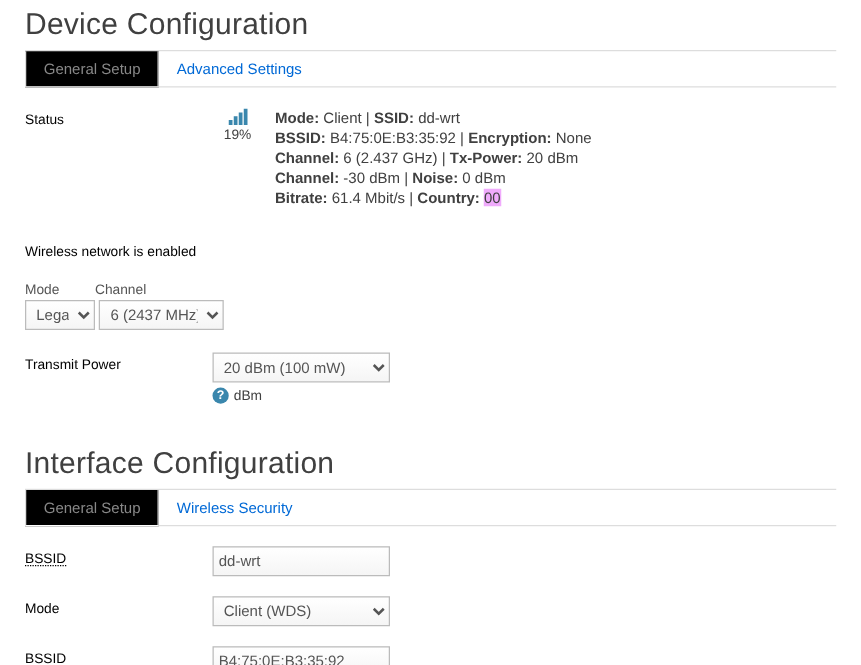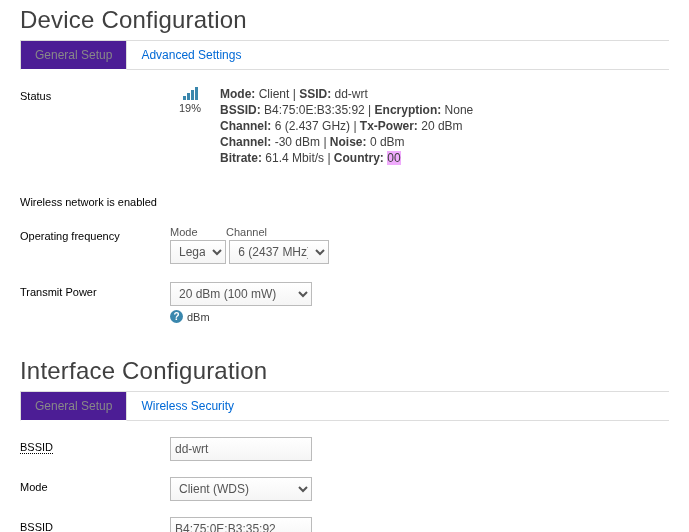--- a/index.html
+++ b/index.html
@@ -33,21 +33,21 @@
     align-items: center;
     font-size: 12px;
     cursor: pointer;
   }
   .tab.active {
     border: 1px solid #ddd;
     border-bottom: 1px solid #fff;
     border-top: none;
     margin-bottom: -1px;
     color: #888;
-    background: #4c1d95;
+    background: #000000;
   }
   .tab.inactive { color: #0069d6; }
 
   .form-area { padding: 12px 0 0 0; }
   .row {
     display: flex;
     align-items: flex-start;
     padding: 4px 0;
   }
   .row .label {
@@ -158,21 +158,20 @@
           </div>
         </div>
       </div>
     </div>
 
     <div class="row" style="margin-top:18px">
       <div class="label" style="width:150px">Wireless network is enabled</div>
     </div>
 
     <div class="row" style="margin-top:10px">
-      <div class="label">Operating frequency</div>
       <div class="value">
         <div class="stack-labels">
           <span>Mode</span>
           <span>Channel</span>
         </div>
         <select class="small">
           <option>Legacy</option>
         </select>
         <select class="mid">
           <option>6 (2437 MHz)</option>

